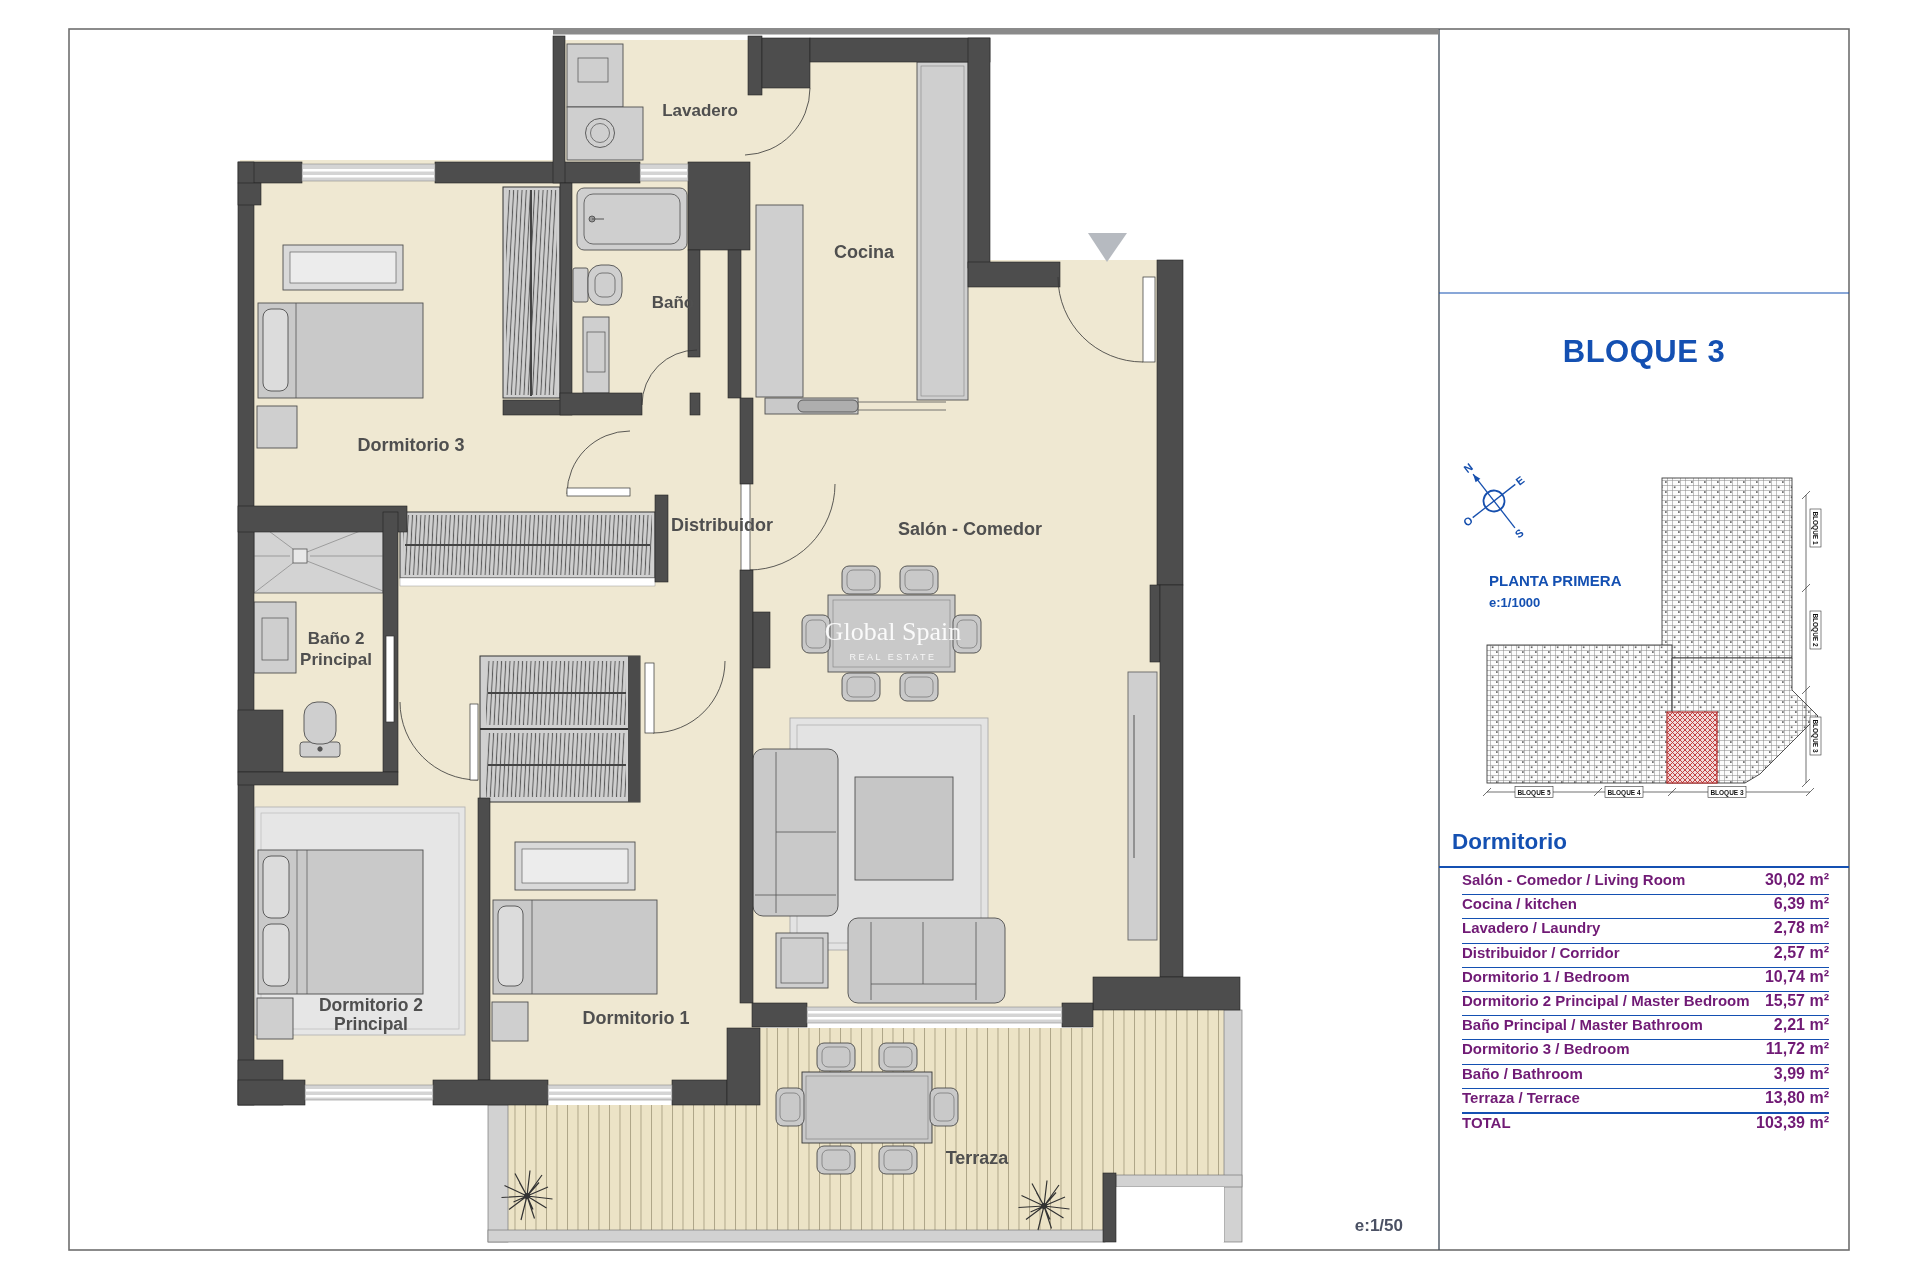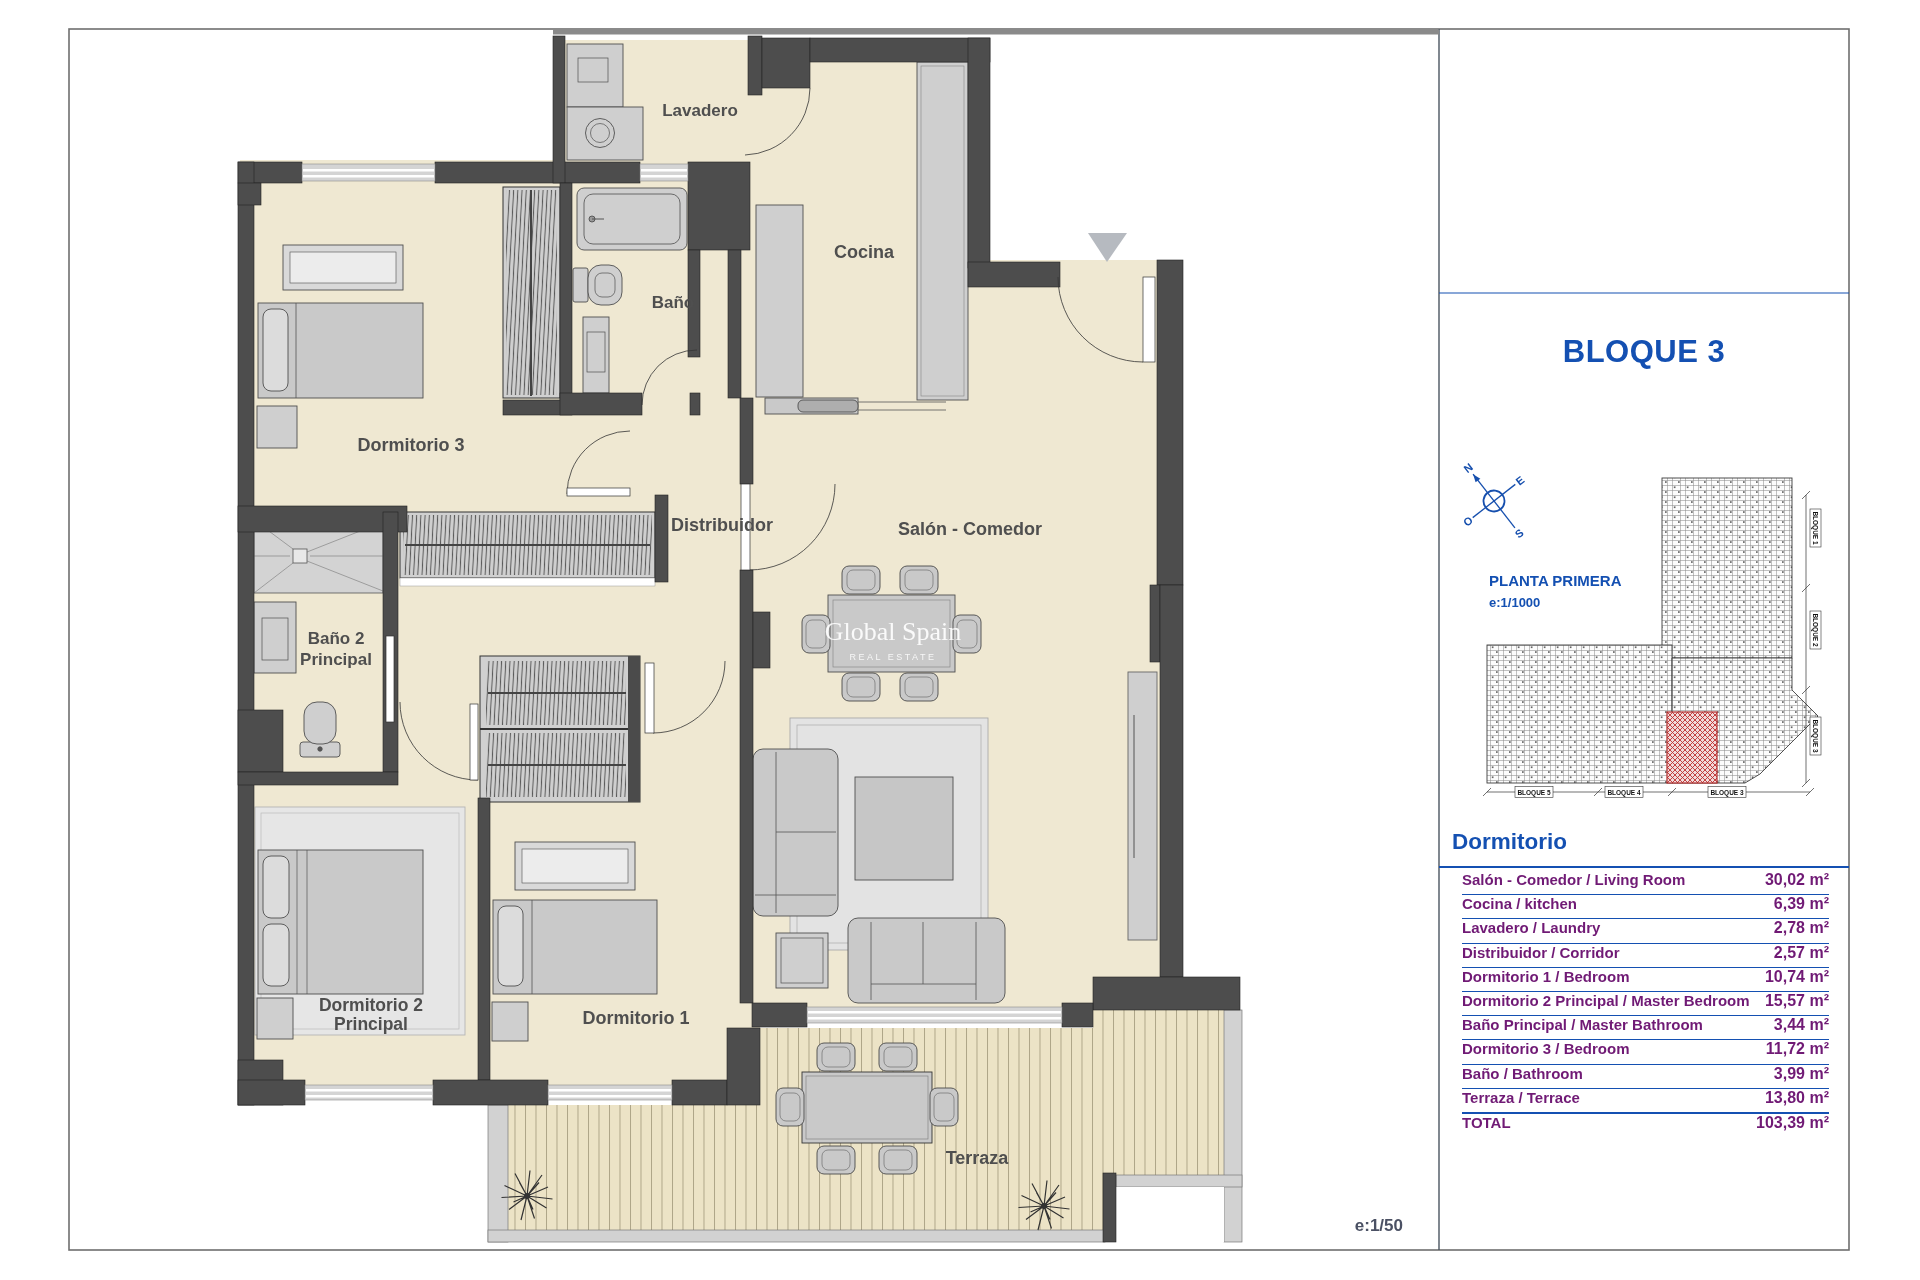--- a/index.html
+++ b/index.html
@@ -363,21 +363,21 @@
       <div class="arow">
         <span>Dormitorio 1 / Bedroom</span>
         <span class="val">10,74 m²</span>
       </div>
       <div class="arow">
         <span>Dormitorio 2 Principal / Master Bedroom</span>
         <span class="val">15,57 m²</span>
       </div>
       <div class="arow">
         <span>Baño Principal / Master Bathroom</span>
-        <span class="val">3,44 m²</span>
+        <span class="val">2,21 m²</span>
       </div>
       <div class="arow">
         <span>Dormitorio 3 / Bedroom</span>
         <span class="val">11,72 m²</span>
       </div>
       <div class="arow">
         <span>Baño / Bathroom</span>
         <span class="val">3,99 m²</span>
       </div>
       <div class="arow last-data">

